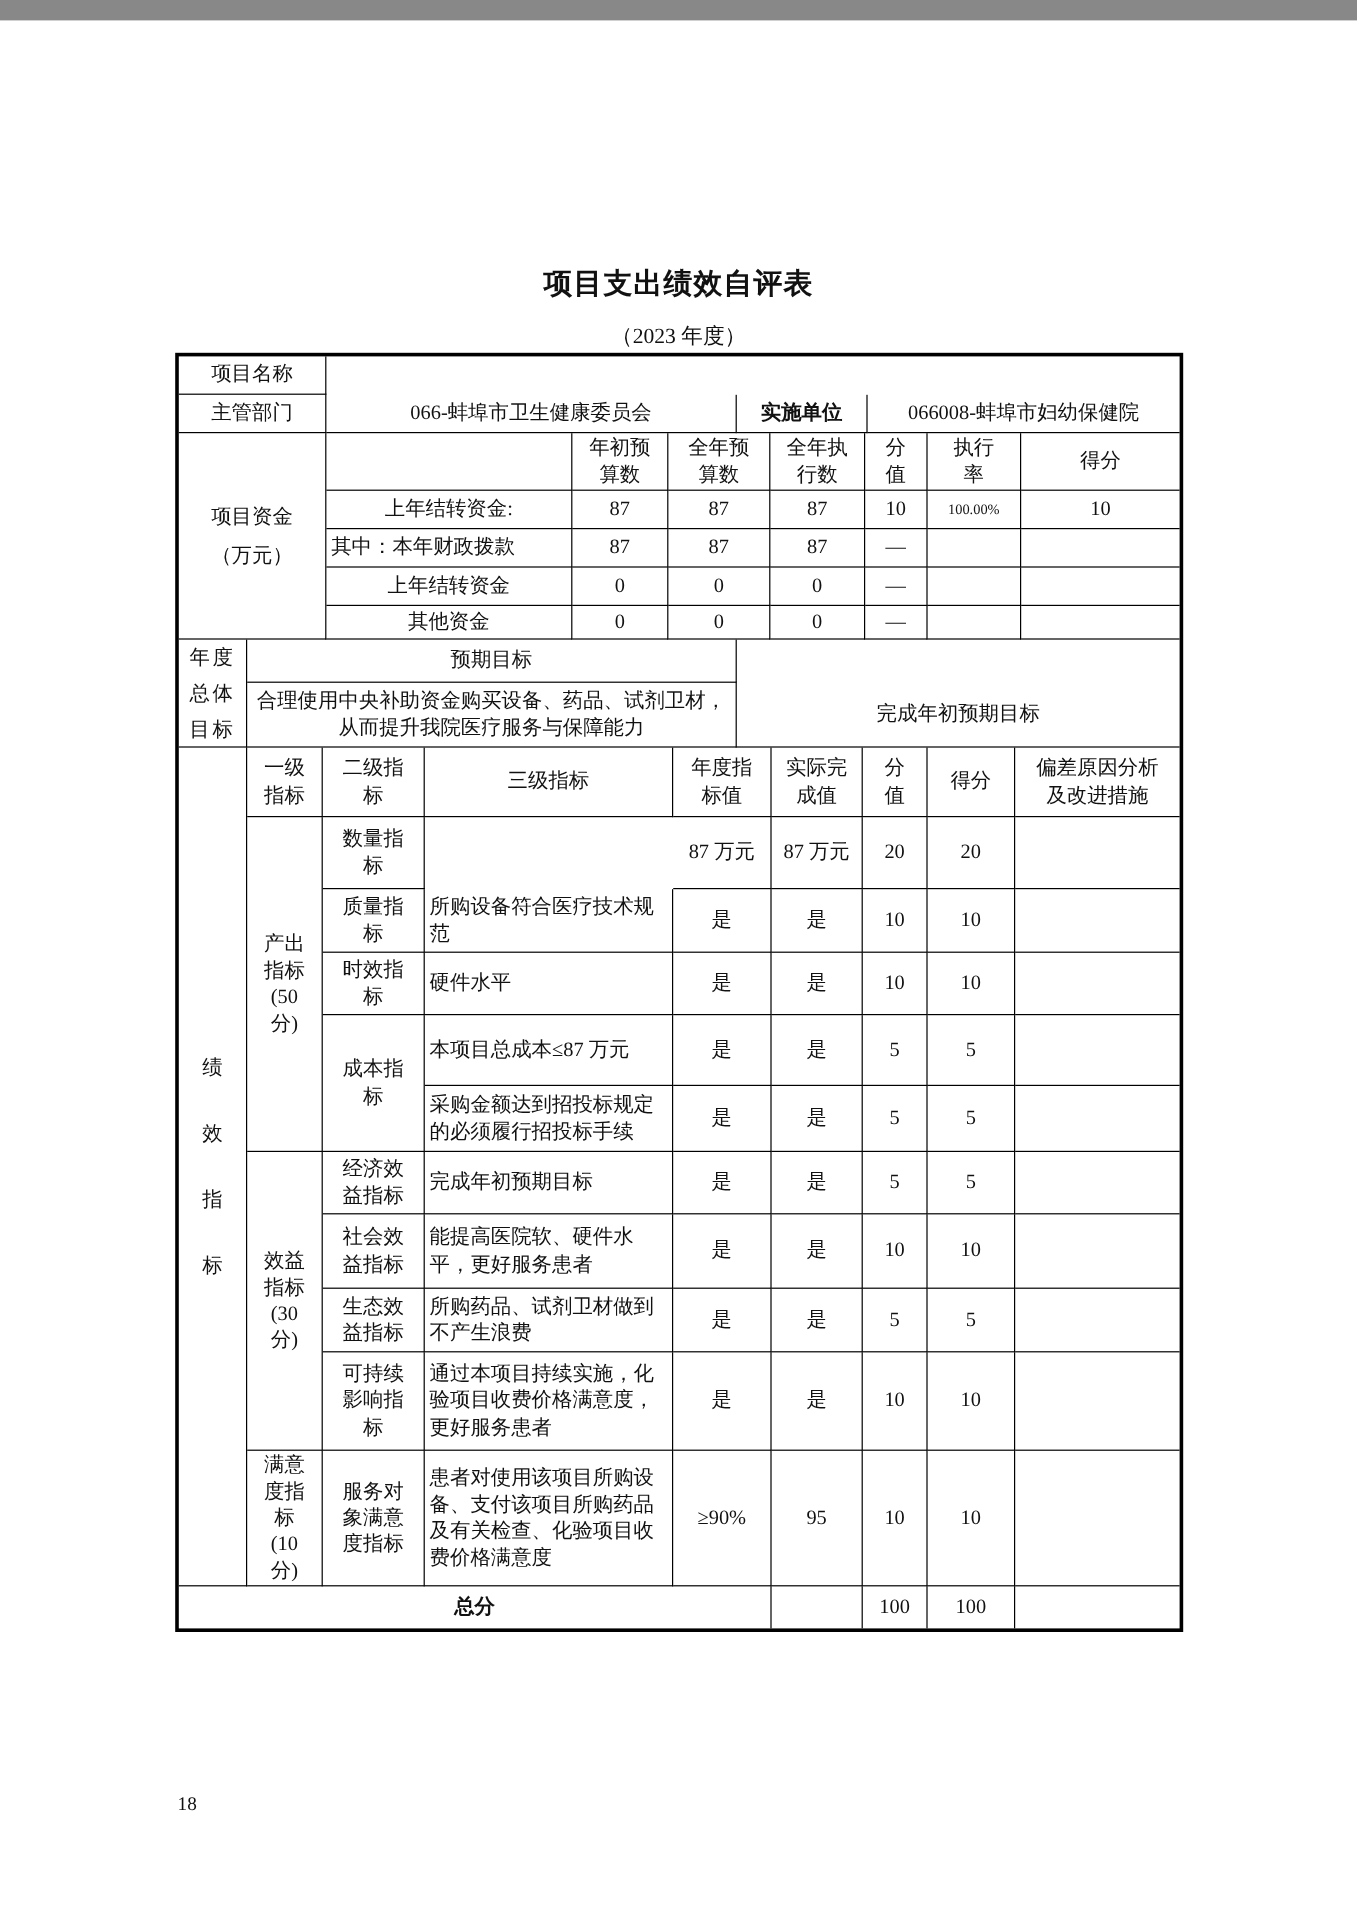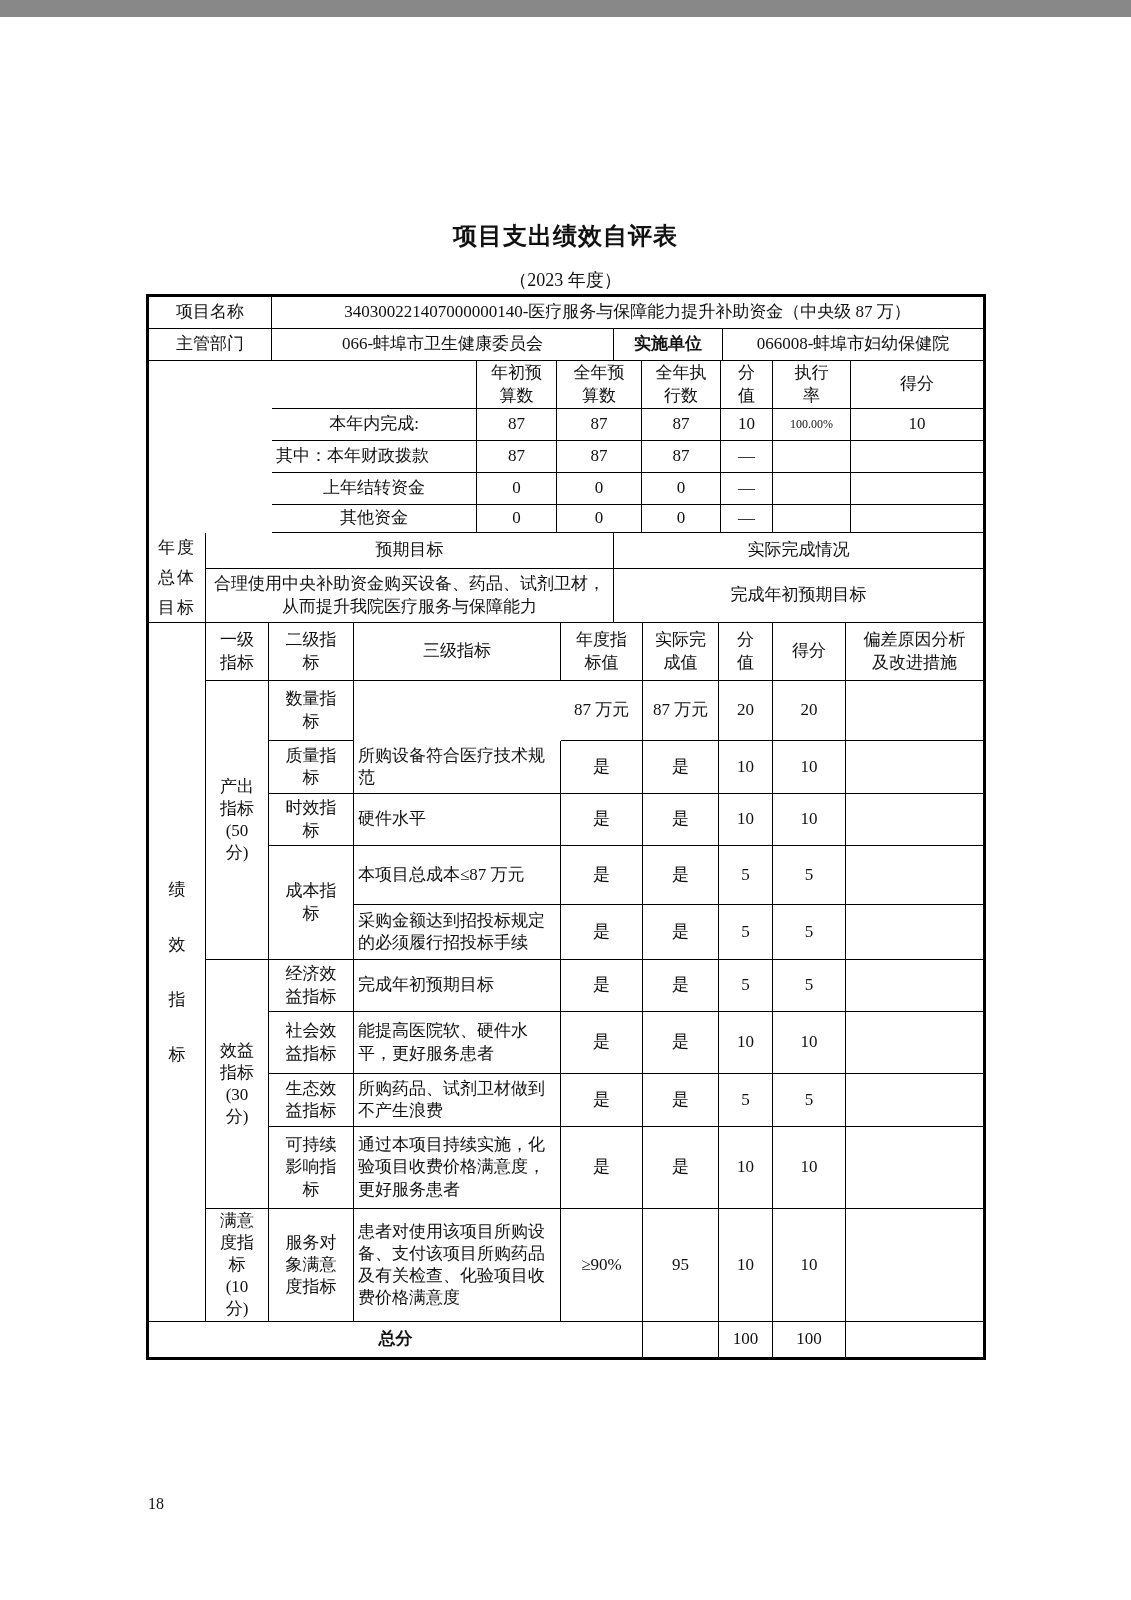--- a/index.html
+++ b/index.html
@@ -36,45 +36,46 @@
 
 <div class="sheet">
 
   <div class="title">项目支出绩效自评表</div>
   <div class="subtitle">（2023 年度）</div>
 
   <div class="main-table">
 
     <div class="sec" id="sec-basic1">
       <div class="cell">项目名称</div>
-      <div class="cell nr">340300221407000000140-医疗服务与保障能力提升补助资金（中央级 87 万）</div>
     </div>
 
     <div class="sec" id="sec-basic2">
       <div class="cell">主管部门</div>
       <div class="cell">066-蚌埠市卫生健康委员会</div>
       <div class="cell bold">实施单位</div>
       <div class="cell nr">066008-蚌埠市妇幼保健院</div>
     </div>
 
     <div class="sec" id="sec-funding">
+      <div class="cell vlabel-fund" style="grid-area:1/1/6/2">项目资金
+（万元）</div>
       <div class="cell" style="grid-area:1/2/2/3"></div>
       <div class="cell" style="grid-area:1/3/2/4">年初预
 算数</div>
       <div class="cell" style="grid-area:1/4/2/5">全年预
 算数</div>
       <div class="cell" style="grid-area:1/5/2/6">全年执
 行数</div>
       <div class="cell" style="grid-area:1/6/2/7">分
 值</div>
       <div class="cell" style="grid-area:1/7/2/8">执行
 率</div>
       <div class="cell nr" style="grid-area:1/8/2/9">得分</div>
 
-      <div class="cell" style="grid-area:2/2/3/3">本年内完成:</div>
+      <div class="cell" style="grid-area:2/2/3/3">上年结转资金:</div>
       <div class="cell" style="grid-area:2/3/3/4">87</div>
       <div class="cell" style="grid-area:2/4/3/5">87</div>
       <div class="cell" style="grid-area:2/5/3/6">87</div>
       <div class="cell" style="grid-area:2/6/3/7">10</div>
       <div class="cell small" style="grid-area:2/7/3/8">100.00%</div>
       <div class="cell nr" style="grid-area:2/8/3/9">10</div>
 
       <div class="cell left" style="grid-area:3/2/4/3">其中：本年财政拨款</div>
       <div class="cell" style="grid-area:3/3/4/4">87</div>
       <div class="cell" style="grid-area:3/4/4/5">87</div>
@@ -98,21 +99,20 @@
       <div class="cell" style="grid-area:5/6/6/7">—</div>
       <div class="cell small" style="grid-area:5/7/6/8"></div>
       <div class="cell nr" style="grid-area:5/8/6/9"></div>
     </div>
 
     <div class="sec" id="sec-goals">
       <div class="cell vlabel-goal" style="grid-area:1/1/3/2">年度
 总体
 目标</div>
       <div class="cell" style="grid-area:1/2/2/3">预期目标</div>
-      <div class="cell nr" style="grid-area:1/3/2/4">实际完成情况</div>
       <div class="cell nr" style="grid-area:2/3/3/4">完成年初预期目标</div>
       <div class="cell" style="grid-area:2/2/3/3">合理使用中央补助资金购买设备、药品、试剂卫材，从而提升我院医疗服务与保障能力</div>
     </div>
 
     <div class="sec" id="sec-ind">
       <div class="cell vlabel-perf" style="grid-area:1/1/12/2">绩
 效
 指
 标</div>
 

